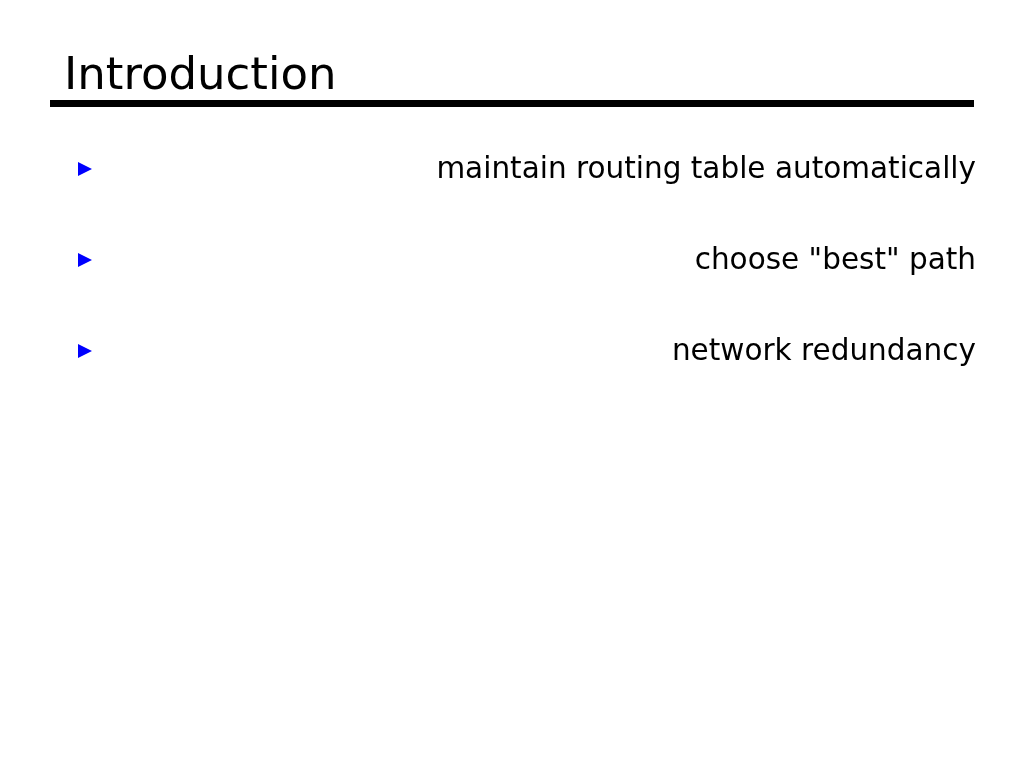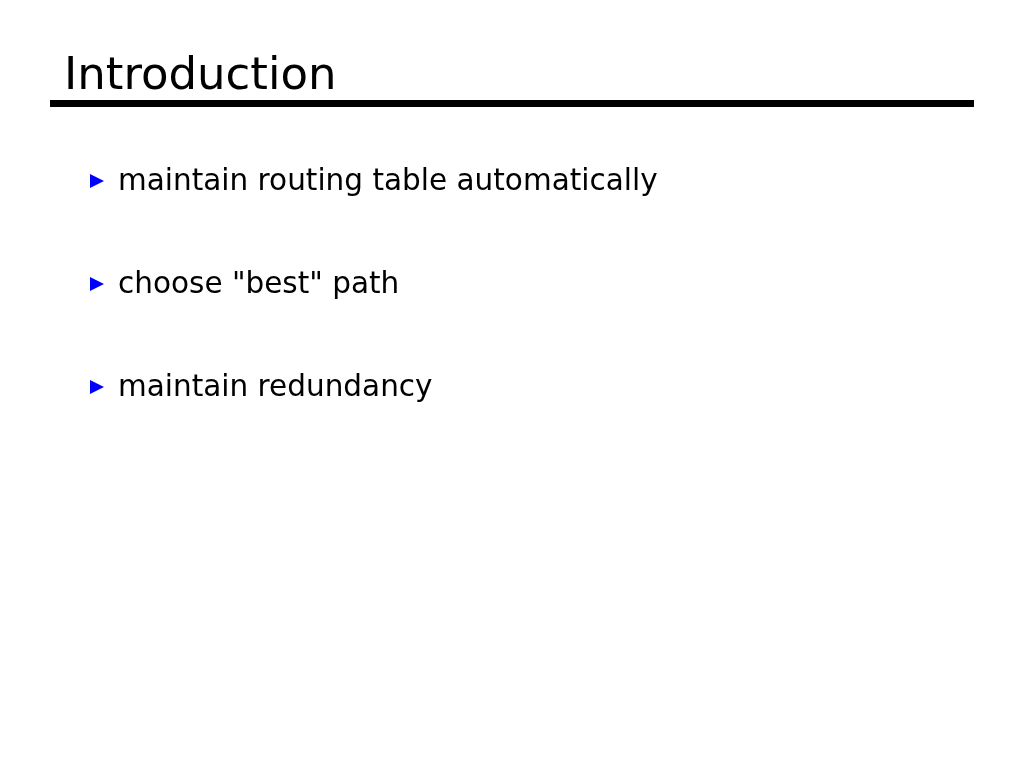--- a/index.html
+++ b/index.html
@@ -60,22 +60,23 @@
     margin: 0;
     padding: 0;
     list-style: none;
   }
 
   .bullet-item {
     position: relative;
     height: 91px;
     display: flex;
     align-items: flex-start;
-    margin: 12px;
+    margin: 0;
     padding: 0;
+    text-align: right;
   }
 
   .bullet-marker {
     flex: 0 0 auto;
     width: 30px;
     height: 40px;
     display: flex;
     align-items: center;
     justify-content: flex-start;
     padding-top: 2px;
@@ -127,18 +128,18 @@
       <span class="bullet-text">choose "best" path</span>
     </li>
 
 
     <li class="bullet-item">
       <span class="bullet-marker">
         <svg width="18" height="18" viewBox="0 0 18 18" aria-hidden="true">
           <polygon points="2,2 16,9 2,16" fill="#0000ff"></polygon>
         </svg>
       </span>
-      <span class="bullet-text">maintain redundancy</span>
+      <span class="bullet-text">network redundancy</span>
     </li>
 
   </ul>
 
 </div>
 
 </body></html>

